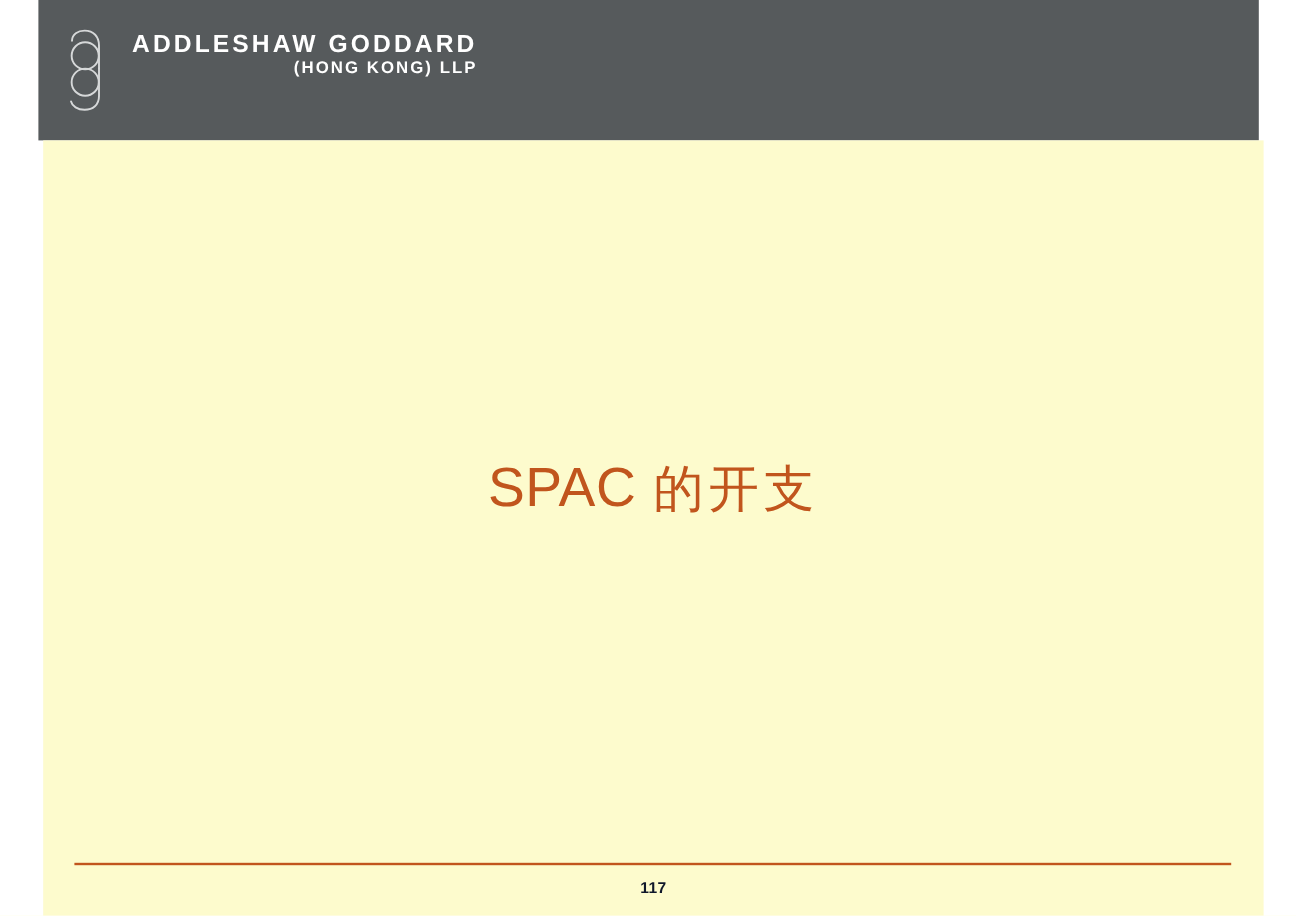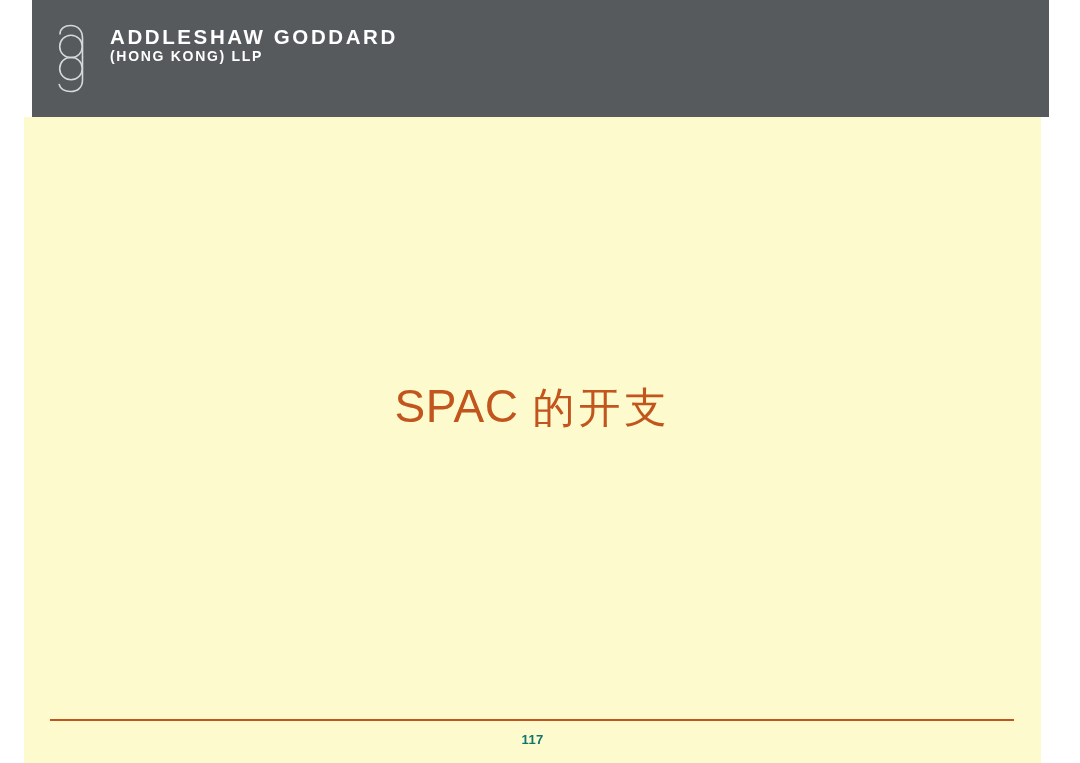--- a/index.html
+++ b/index.html
@@ -65,36 +65,37 @@
   }
 
   .brand-line2 {
     color: #ffffff;
     font-family: "Liberation Sans", sans-serif;
     font-size: 14px;
     font-weight: bold;
     letter-spacing: 1.7px;
     line-height: 17px;
     white-space: nowrap;
+    text-align: right;
   }
 
   .brand-line3 {
     color: #f2f2f2;
     font-family: "DejaVu Sans", "Liberation Sans", sans-serif;
     font-size: 14.5px;
     font-weight: bold;
     letter-spacing: 0px;
     line-height: 19px;
     white-space: nowrap;
   }
 
   
   .content-area {
     position: absolute;
-    left: 24px;
+    left: 36px;
     top: 117px;
     width: 1017px;
     height: 646px;
     background: #fdfbcd;
   }
 
   .title-wrap {
     position: absolute;
     left: 0;
     top: 0;
@@ -140,21 +141,21 @@
     height: 2px;
     background: #c1551d;
   }
 
   .page-number {
     position: absolute;
     left: 0;
     top: 615px;
     width: 1017px;
     text-align: center;
-    color: #0f766e;
+    color: #0f172a;
     font-family: "Liberation Sans", sans-serif;
     font-size: 13px;
     font-weight: bold;
     letter-spacing: 0.3px;
   }
 </style>
 </head>
 <body>
 
 <div class="slide">

